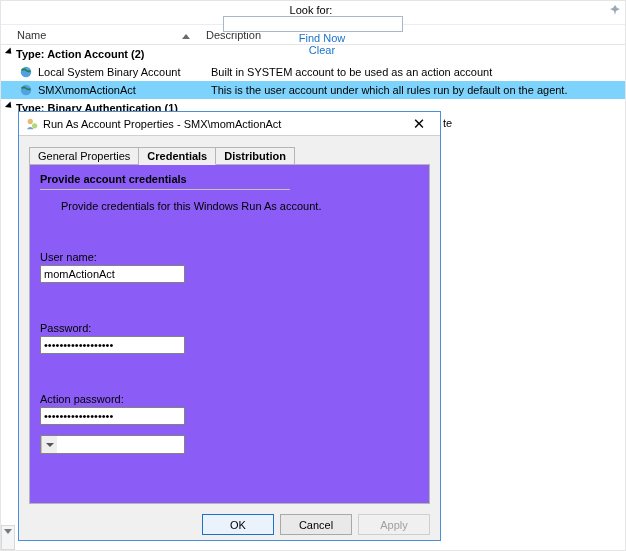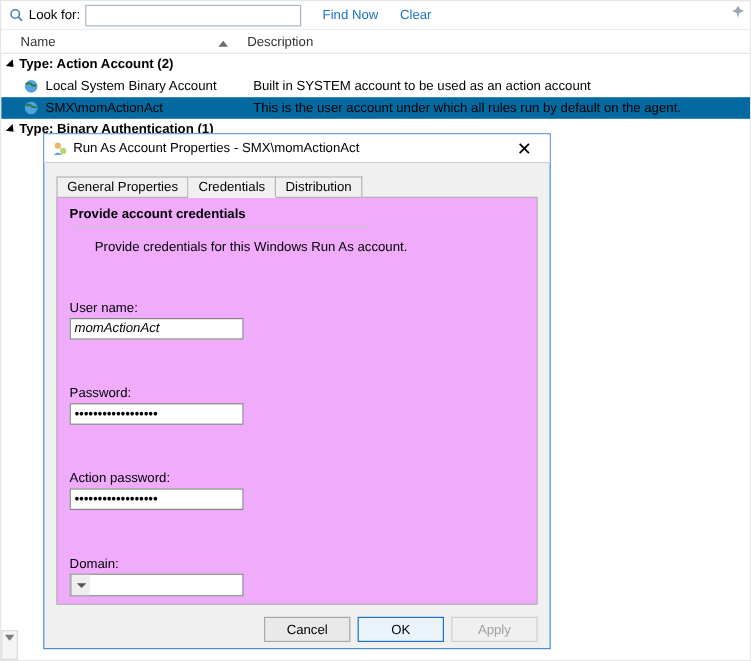--- a/index.html
+++ b/index.html
@@ -14,20 +14,21 @@
       border: 1px solid #e5e5e5;
     }
     
     .search-bar {
       display: flex;
       align-items: center;
       padding: 3px 6px;
       border-bottom: 1px solid #e7eef7;
       position: relative;
       height: 24px;
+      flex-direction: column;
     }
     .search-bar .mag {
       width: 14px; height: 14px; margin-right: 3px;
     }
     .search-bar .lbl { margin-right: 4px; }
     .search-bar input.look {
       width: 180px; height: 18px;
       border: 1px solid #a9b7c9;
       padding: 1px 3px;
       font-size: 11px;
@@ -57,21 +58,21 @@
       width: 0; height: 0;
       border-left: 4px solid transparent;
       border-right: 4px solid transparent;
       border-bottom: 5px solid #6b6b6b;
     }
     .col-header .col-desc {
       padding-left: 10px;
     }
     
     .group-row {
-      display: flex; align-items: center;
+      display: flex; 
       font-weight: bold;
       padding: 3px 4px;
       color: #000;
     }
     .tri {
       width: 0; height: 0;
       border-left: 5px solid #000;
       border-top: 4px solid transparent;
       border-bottom: 4px solid transparent;
       transform: rotate(45deg);
@@ -79,36 +80,36 @@
       margin-left: 2px;
     }
     
     .list-row {
       display: flex;
       align-items: center;
       height: 18px;
       padding-left: 18px;
     }
     .list-row.selected {
-      background: #0369a1;
+      background: #7dd3fc;
     }
     .list-row .globe {
       width: 14px; height: 14px; margin-right: 5px;
       flex-shrink: 0;
     }
     .list-row .name-cell {
       width: 173px;
     }
     .list-row .desc-cell {
       color: #000;
     }
     
     .dialog {
       position: absolute;
-      left: 35px;
+      left: 17px;
       top: 110px;
       width: 423px;
       height: 430px;
       border: 1px solid #4a90d9;
       background: #f0f0f0;
       box-shadow: 0 0 0 1px rgba(0,0,0,0);
     }
     .titlebar {
       display: flex; align-items: center;
       height: 24px;
@@ -131,33 +132,33 @@
     }
     .tab {
       padding: 2px 8px;
       border: 1px solid #b5b5b5;
       background: #f0f0f0;
       font-size: 11px;
       cursor: pointer;
       position: relative;
       top: 1px;
     }
-    .tab + .tab { border-left: none; }
+    .tab + .tab { border-left: none; font-weight: bold; }
     .tab.active {
       background: #f0f0f0;
       border-bottom: 1px solid #f0f0f0;
       z-index: 2;
     }
     .tab-panel {
       margin: 0 10px 10px 10px;
       border: 1px solid #b5b5b5;
       border-top: 1px solid #b5b5b5;
       height: 340px;
       padding: 8px 10px;
-      background: #f0abfc;
+      background: #8b5cf6;
     }
     .section-title {
       font-weight: bold;
       margin-bottom: 2px;
       border-bottom: 1px solid #c5c5c5;
       padding-bottom: 4px;
       width: 250px;
     }
     .section-desc {
       margin: 10px 0 14px 0;
@@ -165,21 +166,20 @@
     }
     .field-label { margin-bottom: 2px; margin-top: 39px; }
     .text-input {
       width: 145px; height: 18px;
       border: 1px solid #838383;
       background: #fff;
       padding: 1px 3px;
       font-size: 11px;
       margin-bottom: 10px;
       display: block;
-      font-style: italic;
     }
     .combo {
       width: 145px;
     }
     .combo .combo-box {
       display: flex;
       border: 1px solid #838383;
       background: #fff;
       height: 19px;
     }
@@ -331,32 +331,31 @@
 
     <div class="field-label">User name:</div>
     <input class="text-input" type="text" value="momActionAct" style="">
 
     <div class="field-label">Password:</div>
     <input class="text-input" type="text" value="••••••••••••••••••" style="">
 
     <div class="field-label">Action password:</div>
     <input class="text-input" type="text" value="••••••••••••••••••" style="">
 
-    <div class="field-label">Domain:</div>
     <div class="combo">
       <div class="combo-box">
         <div class="combo-btn">
           <div class="chev"></div>
         </div>
       </div>
     </div>
   </div>
 
   <div class="btn-row">
+    <button class="btn primary">OK</button>
     <button class="btn">Cancel</button>
-    <button class="btn primary">OK</button>
     <button class="btn disabled">Apply</button>
   </div>
 </div>
 
 <div class="left-scroll-bottom">
   <div class="chv"></div>
 </div>
 
 </body></html>

